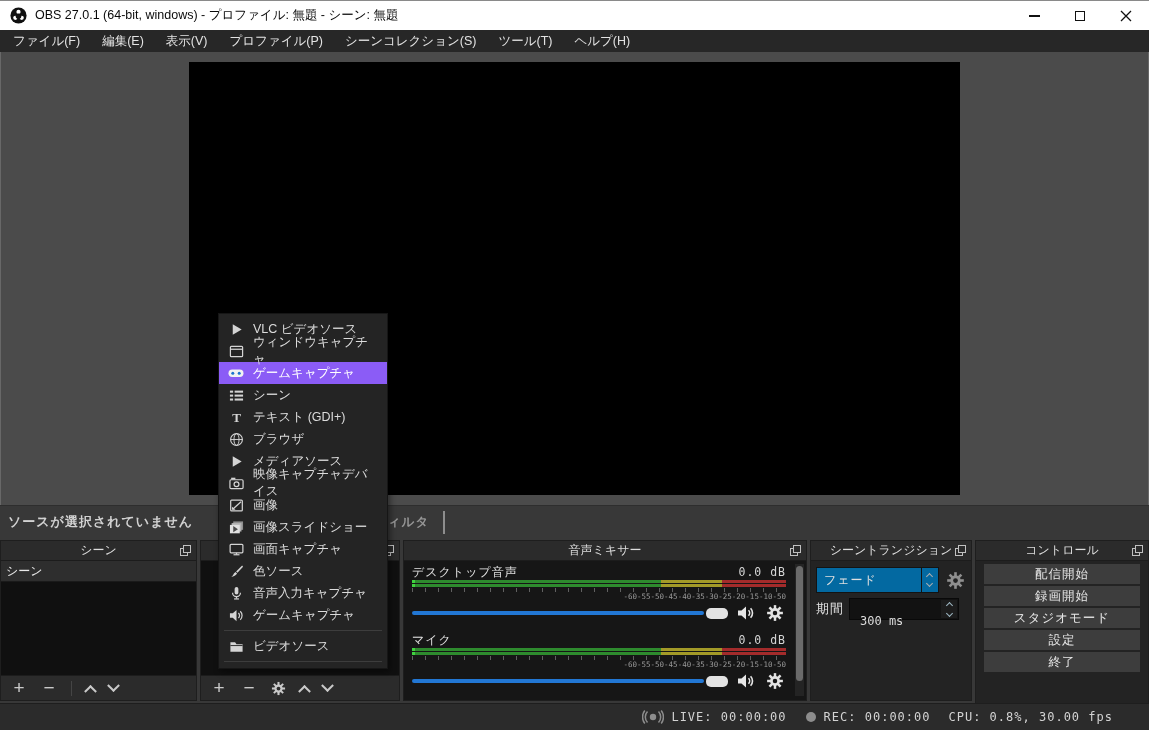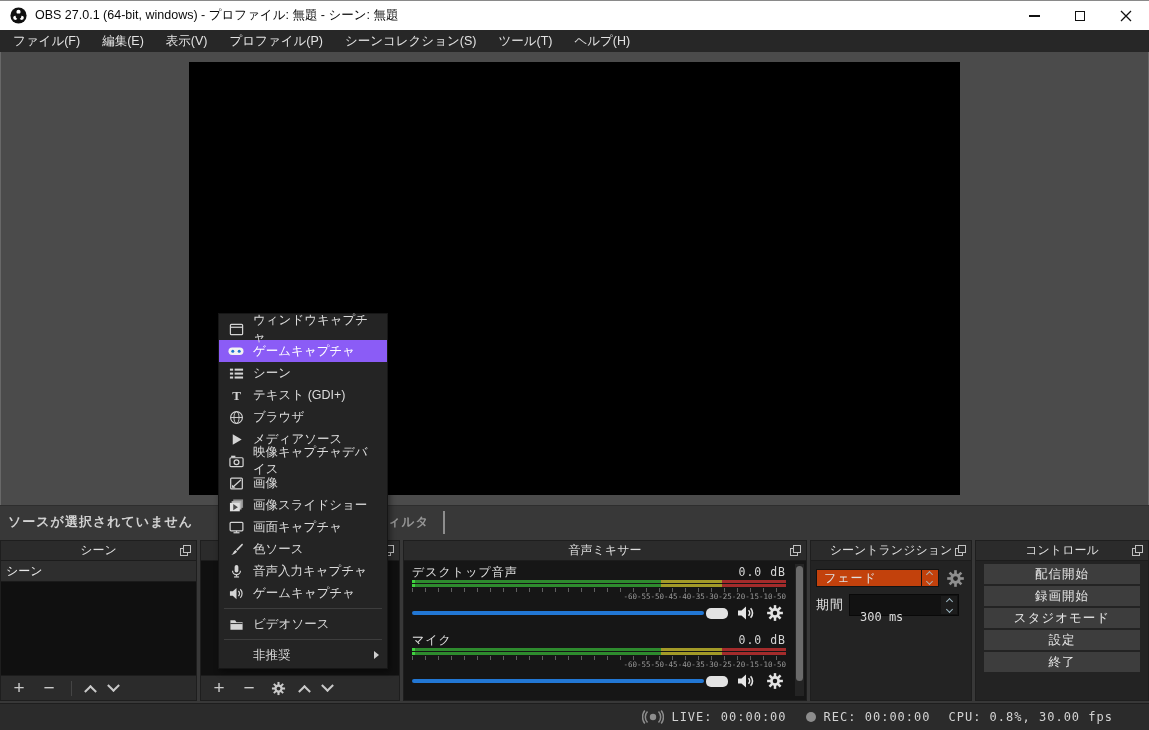--- a/index.html
+++ b/index.html
@@ -67,21 +67,21 @@
   .ch-controls { display:flex; align-items:center; margin-top:4px; gap:9px; height:15px; }
   .slider { position:relative; flex:1; height:14px; }
   .slider-fill { position:absolute; left:0; top:5px; height:4px; width:calc(100% - 24px); background:#2277d4; border-radius:2px; }
   .slider-handle { position:absolute; right:0; top:2px; width:22px; height:11px; background:#e2e2e2; border-radius:5px; }
   .ctl-icon { width:20px; height:18px; }
   .mixer-scroll { position:absolute; right:2px; top:23px; bottom:4px; width:9px; background:#242424; }
   .mixer-scroll .thumb { position:absolute; left:1px; right:1px; top:2px; height:87%; background:#6a6a6a; border-radius:4px; }
   
   .tr-body { padding:6px 5px 0 5px; }
   .tr-row { display:flex; align-items:center; margin-bottom:5px; }
-  .combo { width:126px; height:18px; background:#c2410c; border:1px solid #131313; display:flex; align-items:center; }
+  .combo { width:126px; height:26px; background:#0369a1; border:1px solid #131313; display:flex; align-items:center; }
   .combo .val { flex:1; color:#e0e0e0; font-size:12px; padding-left:7px; letter-spacing:1px; }
   .combo-spin { width:17px; height:100%; border-left:1px solid #131313; display:flex; flex-direction:column;
     align-items:center; justify-content:center; gap:2px; }
   .mini-chev { width:5px; height:5px; border-left:1.4px solid #aeaeae; border-top:1.4px solid #aeaeae; }
   .mini-chev.up { transform:rotate(45deg); }
   .mini-chev.down { transform:rotate(225deg); }
   .gear-btn { width:22px; height:22px; margin-left:6px; display:flex; align-items:center; justify-content:center; }
   .dur-label { color:#e0e0e0; font-size:13px; margin-right:5px; letter-spacing:1px; }
   .duration { position:relative; width:110px; height:22px; background:#121212; border:1px solid #090909;
     display:flex; align-items:center; }
@@ -367,21 +367,21 @@
           <span class="val">300 ms</span>
           <div class="dur-spin">
             <span class="mini-chev up"></span>
             <span class="mini-chev down"></span>
           </div>
         </div>
       </div>
     </div>
   </div>
 
-  <div class="panel" style="left:975px; top:2px; width:174px; height:161px;">
+  <div class="panel" style="left:975px; top:2px; width:174px; height:189px;">
     <div class="panel-header">
       <span class="panel-title">コントロール</span>
       <span class="popout">
         <svg width="13" height="13" viewBox="0 0 13 13">
             <rect x="1.5" y="4.5" width="7" height="7" fill="none" stroke="#c0c0c0"></rect>
             <rect x="4.5" y="1.5" width="7" height="7" fill="#2b2b2b" stroke="#c0c0c0"></rect>
           </svg>
       </span>
     </div>
     <div class="controls-body">
@@ -410,20 +410,28 @@
       </svg>
     <span>REC: 00:00:00</span>
   </div>
   <div class="status-item">
     <span>CPU: 0.8%, 30.00 fps</span>
   </div>
 </div>
 
 <div class="ctx-menu">
 
+  <div class="mi">
+    <span class="ic">
+        <svg width="15" height="15" viewBox="0 0 16 16">
+          <polygon points="4,2.5 13.5,8 4,13.5" fill="#d4d4d4"></polygon>
+        </svg>
+      </span>
+    <span>VLC ビデオソース</span>
+  </div>
 
   <div class="mi">
     <span class="ic">
         <svg width="15" height="15" viewBox="0 0 16 16">
           <rect x="1.5" y="2.5" width="13" height="11" rx="1" fill="none" stroke="#d4d4d4" stroke-width="1.3"></rect>
           <line x1="1.5" y1="5.6" x2="14.5" y2="5.6" stroke="#d4d4d4" stroke-width="1.3"></line>
         </svg>
       </span>
     <span>ウィンドウキャプチャ</span>
   </div>
@@ -568,19 +576,14 @@
         <svg width="15" height="15" viewBox="0 0 16 16">
           <path d="M1.5 13.5 V3.5 h5 l1.5 2 h6.5 v8 Z" fill="#d4d4d4"></path>
           <path d="M1.5 7 h13" stroke="#242424" stroke-width="1"></path>
         </svg>
       </span>
     <span>ビデオソース</span>
   </div>
 
   <div class="mi-sep"></div>
 
-  <div class="mi">
-    <span class="ic"></span>
-    <span>非推奨</span>
-    <span class="sub-arrow"></span>
-  </div>
 
 </div>
 
 </body></html>

